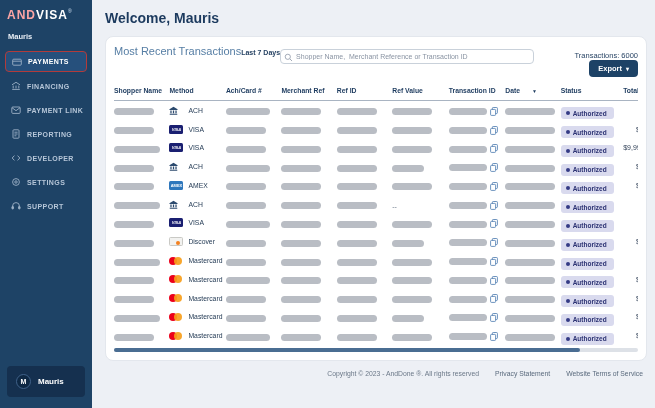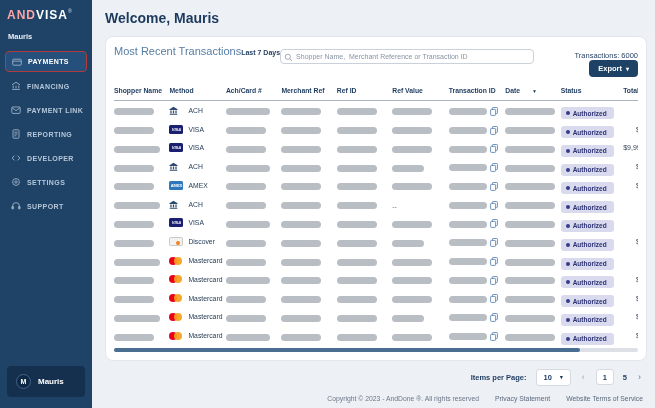--- a/index.html
+++ b/index.html
@@ -570,30 +570,19 @@
     <td class="c-total">$</td>
   </tr>
           </tbody>
       </table>
     </div>
     <div class="hscroll">
         <div class="thumb"></div>
       </div>
   </div>
 
-  <div class="pager">
-    <span class="plabel">Items per Page:</span>
-    <span class="ipp">
-        <span>10</span>
-        <span class="caret">▾</span>
-      </span>
-    <span class="pchev">‹</span>
-    <span class="pnum current">1</span>
-    <span class="pnum">5</span>
-    <span class="pchev next">›</span>
-  </div>
 
   <div class="footer">
     <span>Copyright © 2023 - AndDone ®. All rights reserved</span>
     <span class="flink">Privacy Statement</span>
     <span class="flink">Website Terms of Service</span>
   </div>
 </div>
 
 </body></html>

